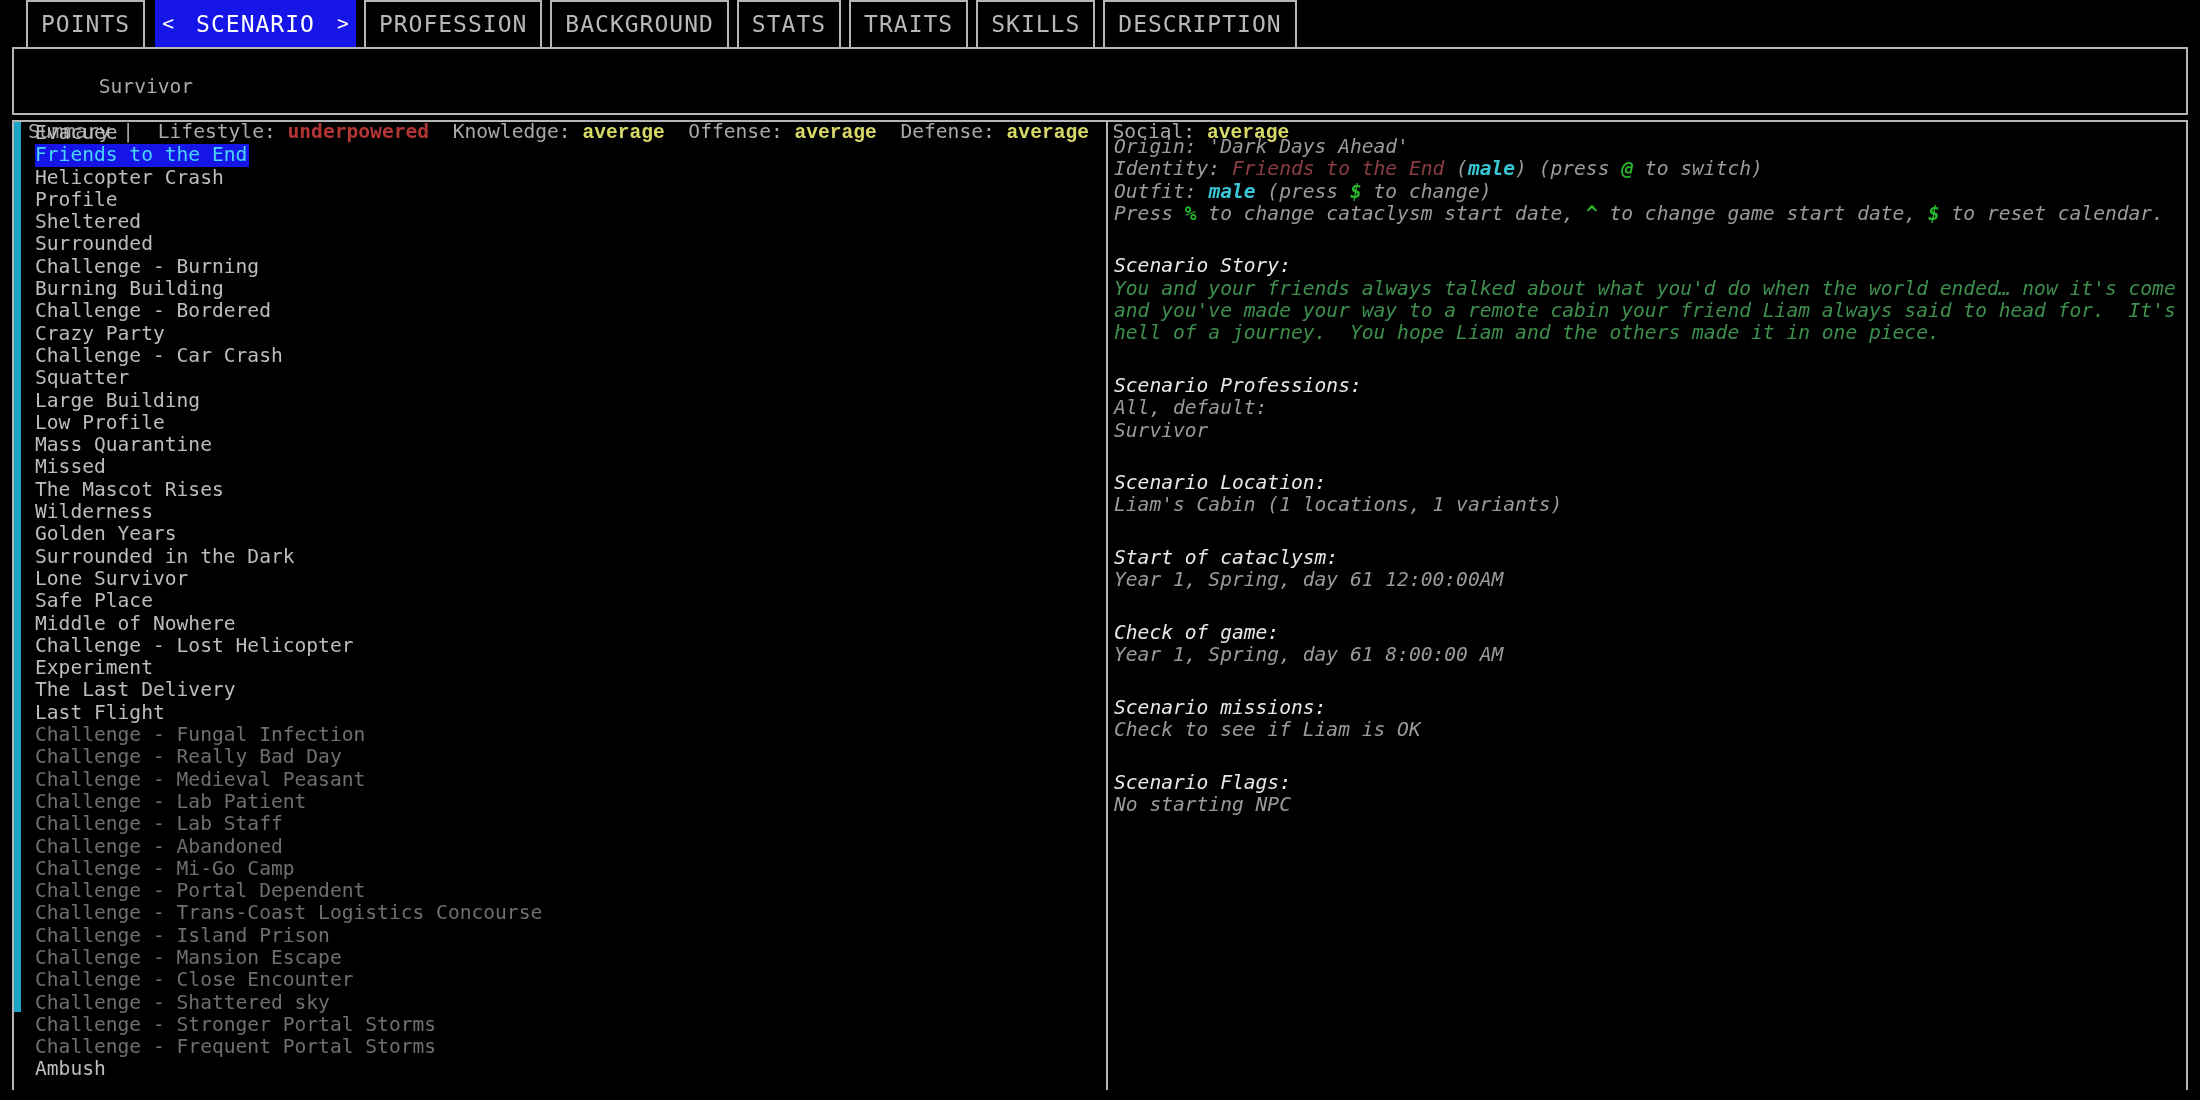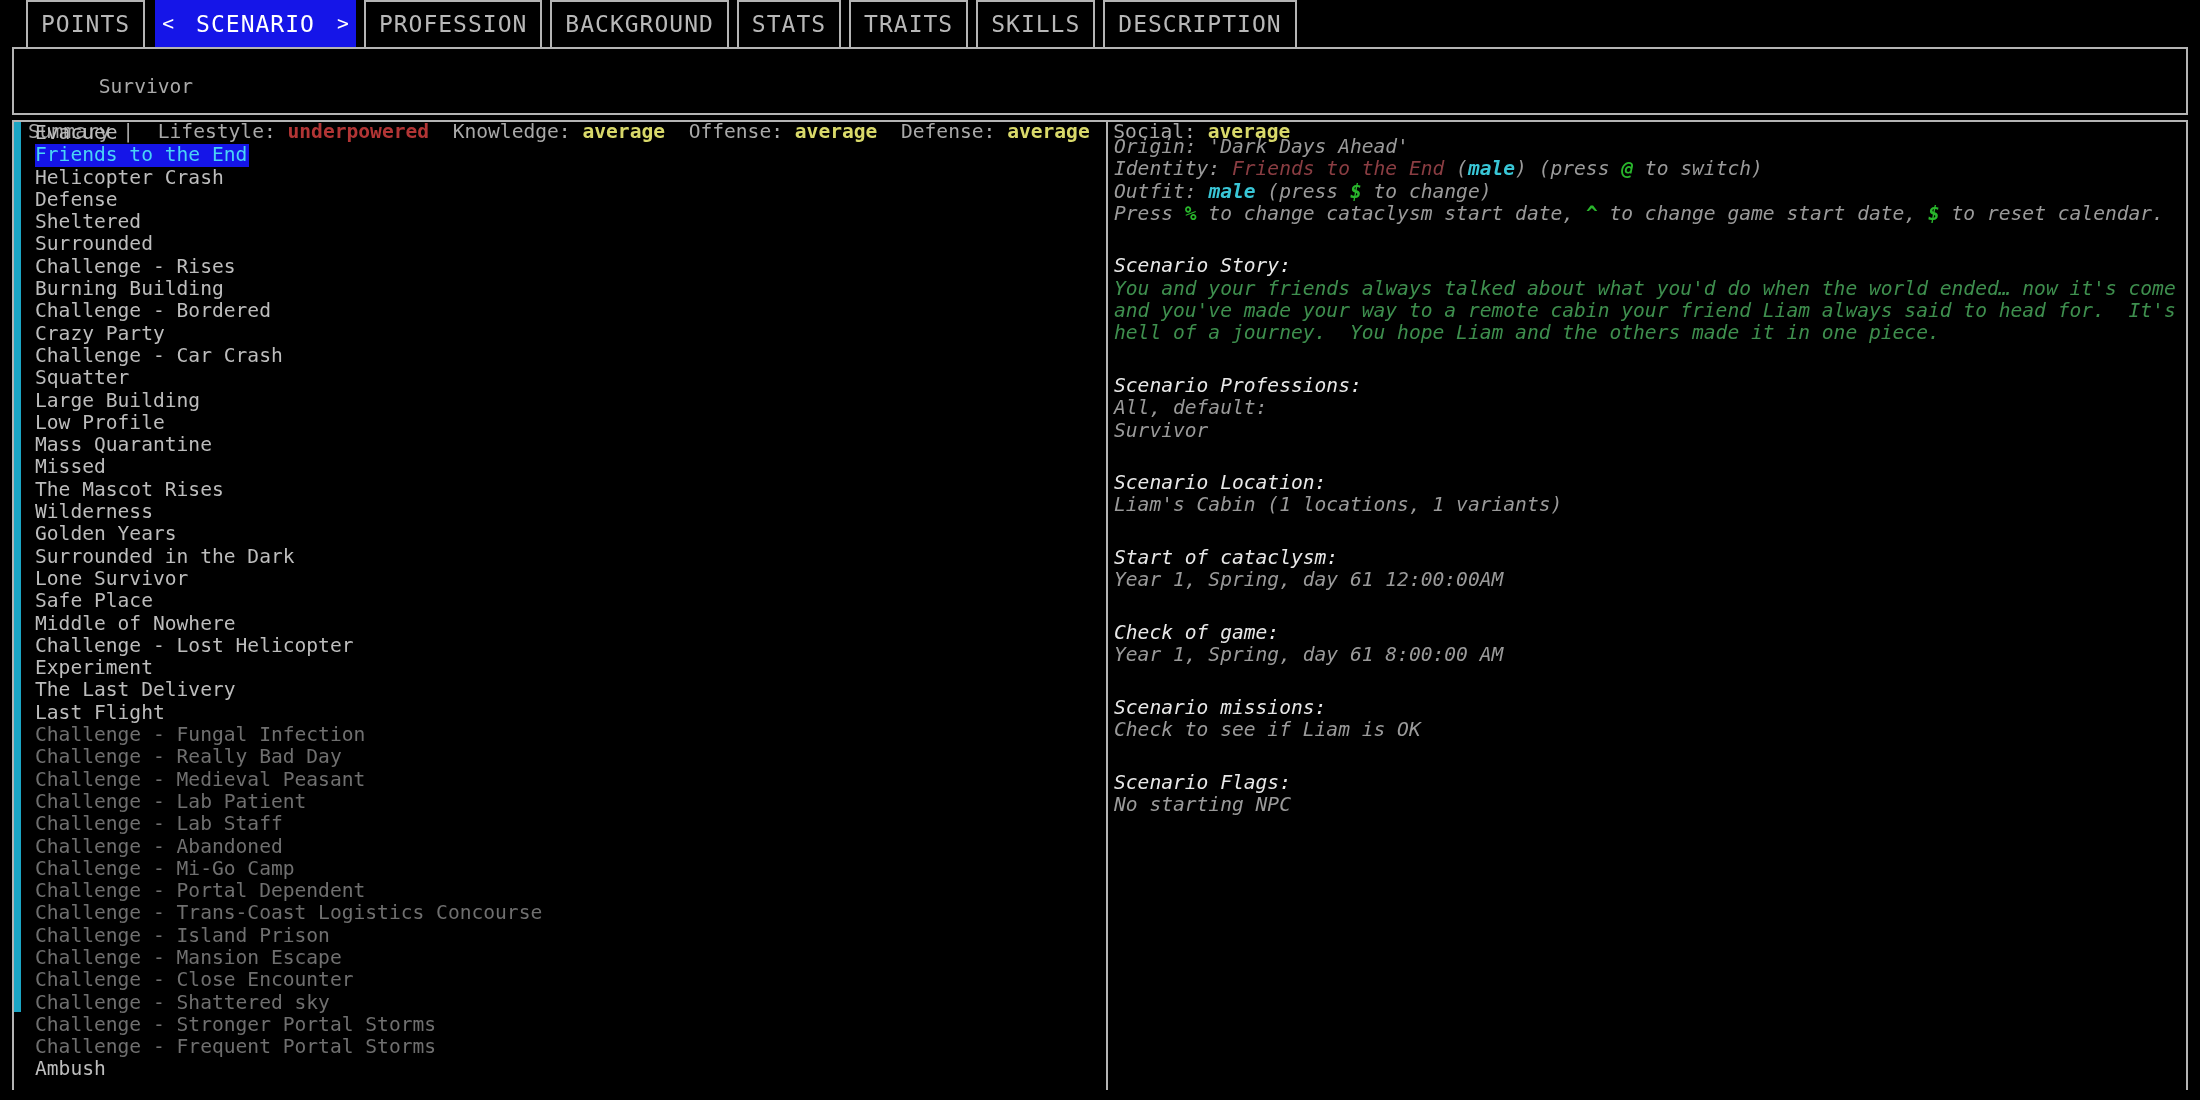--- a/index.html
+++ b/index.html
@@ -77,21 +77,21 @@
     width: 2176px;
     height: 68px;
     box-sizing: border-box;
     border: 2px solid #b4b4b4;
     background: #000;
     padding: 5px 0 0 14px;
   }
   .summary-line { white-space: pre; }
   .lbl-grey  { color: #a9a9a9; }
   .val-red   { color: #b23535; font-weight: bold; }
-  .val-yellow{ color: #d9d96a; font-weight: bold; }
+  .val-yellow{ color: #d9d96a; font-weight: bold; font-family: Liberation Mono, monospace; }
 
   
   .main {
     position: absolute;
     left: 12px;
     top: 120px;
     width: 2176px;
     height: 970px;
     box-sizing: border-box;
     border-left: 2px solid #b4b4b4;
@@ -180,24 +180,24 @@
   <div class="main">
 
     <div class="left-pane">
       <div class="scrollbar-track">
         <div class="scrollbar-thumb" id="sb-thumb" style="top: 0px; height: 890px;"></div>
       </div>
       <div class="list" id="scenario-list">
           <div class="row"><span class="list-item">Evacuee</span></div>
           <div class="row"><span class="list-item sel">Friends to the End</span></div>
           <div class="row"><span class="list-item">Helicopter Crash</span></div>
-          <div class="row"><span class="list-item">Defense</span></div>
+          <div class="row"><span class="list-item">Profile</span></div>
           <div class="row"><span class="list-item">Sheltered</span></div>
           <div class="row"><span class="list-item">Surrounded</span></div>
-          <div class="row"><span class="list-item">Challenge - Rises</span></div>
+          <div class="row"><span class="list-item">Challenge - Burning</span></div>
           <div class="row"><span class="list-item">Burning Building</span></div>
           <div class="row"><span class="list-item">Challenge - Bordered</span></div>
           <div class="row"><span class="list-item">Crazy Party</span></div>
           <div class="row"><span class="list-item">Challenge - Car Crash</span></div>
           <div class="row"><span class="list-item">Squatter</span></div>
           <div class="row"><span class="list-item">Large Building</span></div>
           <div class="row"><span class="list-item">Low Profile</span></div>
           <div class="row"><span class="list-item">Mass Quarantine</span></div>
           <div class="row"><span class="list-item">Missed</span></div>
           <div class="row"><span class="list-item">The Mascot Rises</span></div>

